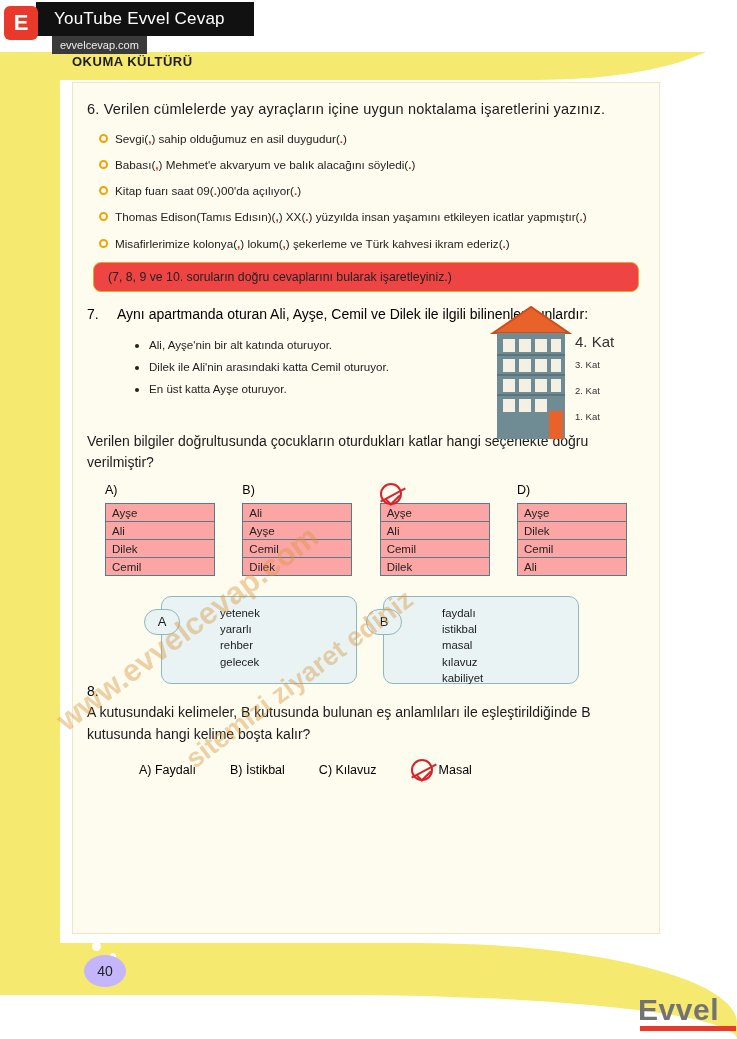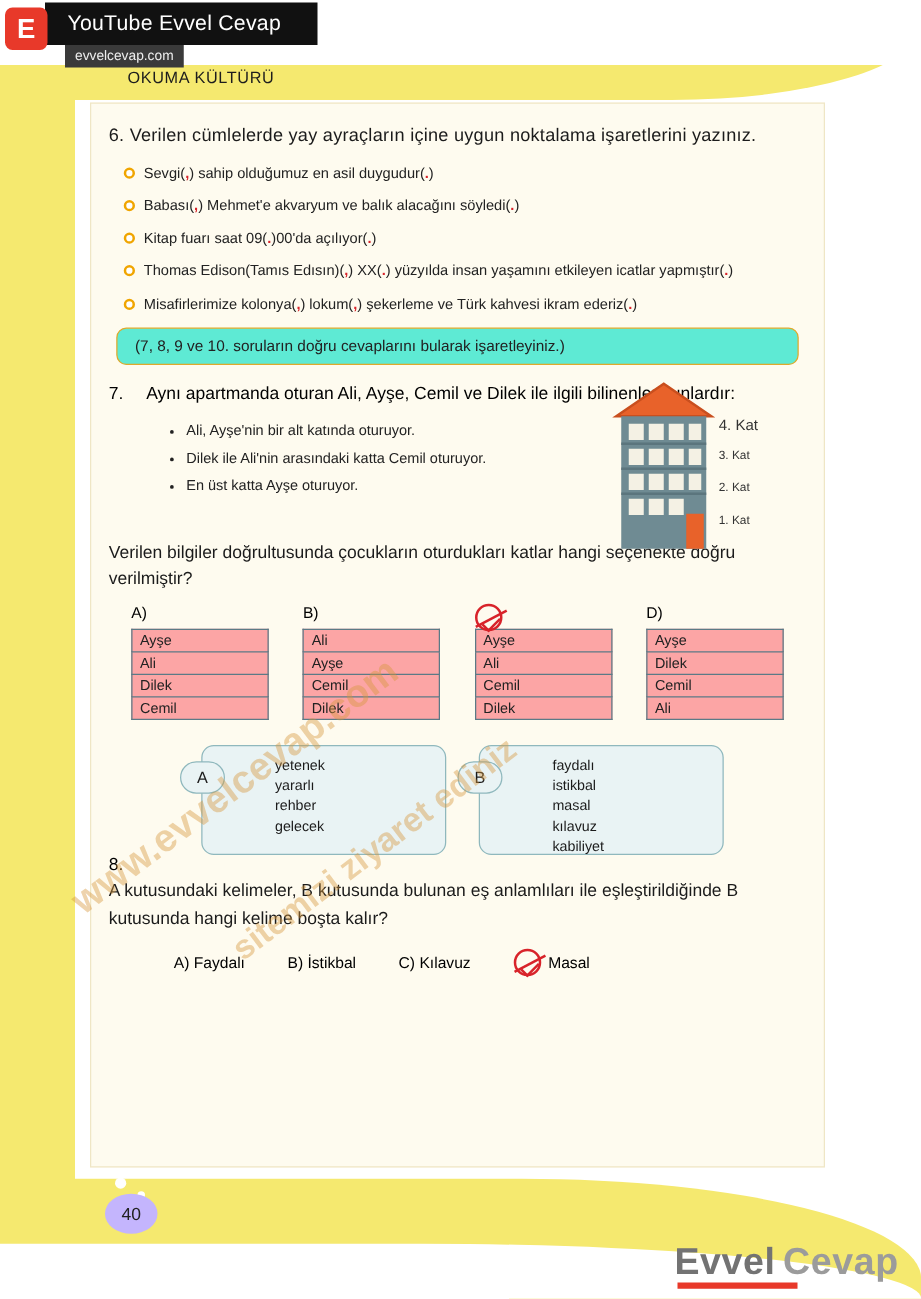--- a/index.html
+++ b/index.html
@@ -54,21 +54,21 @@
   }
   .brand-e {
     position:absolute; left:4px; top:6px; width:34px; height:34px;
     background:#e8392a; color:#fff; border-radius:6px;
     display:flex; align-items:center; justify-content:center;
     font-size:22px; font-weight:bold;
   }
 
   .chapter-title {
     position:absolute; left:72px; top:54px;
-    font-size:13px; font-weight:normal; color:#1d1d1d; letter-spacing:.5px;margin-left:30px;
+    font-size:13px; font-weight:bold; color:#1d1d1d; letter-spacing:.5px;
   }
 
   
   .content {
     position:absolute; left:72px; top:82px; width:588px; height:852px;
     background:#fefbef; border:1px solid #efe6c5;
   }
   .inner { position:relative; width:100%; height:100%; padding:16px 14px; }
 
   .q-head {
@@ -83,21 +83,21 @@
     font-size:11.7px; color:#222; margin-bottom:11px; line-height:1.3;
   }
   .ring {
     width:9px; height:9px; border:2px solid #f0a500; border-radius:50%;
     background:#fff; flex:none; margin-top:3px;
   }
   .red { color:#d8232a; font-weight:bold; }
 
   .note-box {
     margin:8px 6px 0 6px; border:1.5px solid #e0a92b; border-radius:8px;
-    padding:7px 14px; font-size:12.3px; color:#222; background:#5eead4;
+    padding:7px 14px; font-size:12.3px; color:#222; background:#ef4444;
   }
 
   .q7 { display:flex; margin-top:12px; font-size:14px; line-height:1.45; }
   .q7 .n { width:30px; flex:none; }
   .q7 .t { flex:1; }
 
   .facts { margin:14px 0 0 22px; font-size:11.6px; color:#222; }
   .facts li { margin-bottom:9px; }
 
   .build-wrap { position:absolute; right:18px; top:222px; width:170px; height:140px; }
@@ -259,21 +259,21 @@
               <rect x="80" y="74" width="10" height="13"></rect>
             <rect x="32" y="94" width="12" height="13"></rect>
               <rect x="48" y="94" width="12" height="13"></rect>
               <rect x="64" y="94" width="12" height="13"></rect>
           </g>
           <rect x="78" y="106" width="14" height="28" fill="#e8622a"></rect>
           <line x1="26" y1="50" x2="94" y2="50" stroke="#5b757d" stroke-width="2"></line>
           <line x1="26" y1="70" x2="94" y2="70" stroke="#5b757d" stroke-width="2"></line>
           <line x1="26" y1="90" x2="94" y2="90" stroke="#5b757d" stroke-width="2"></line>
         </svg>
-        <div style="position:absolute; left:104px; top:28px; font-size:12px; color:#333;">4. Kat</div>
+        <div style="position:absolute; left:104px; top:28px; font-size:15px; color:#333;">4. Kat</div>
         <div style="position:absolute; left:104px; top:54px; font-size:9.5px; color:#333;">3. Kat</div>
         <div style="position:absolute; left:104px; top:80px; font-size:9.5px; color:#333;">2. Kat</div>
         <div style="position:absolute; left:104px; top:106px; font-size:9.5px; color:#333;">1. Kat</div>
       </div>
 
       <div class="prompt" style="margin-top:36px;">Verilen bilgiler doğrultusunda çocukların oturdukları katlar hangi seçenekte doğru verilmiştir?</div>
 
       <div class="opts">
 
         <div class="opt">
@@ -406,17 +406,16 @@
     <div class="wm-text wm1">www.evvelcevap.com</div>
     <div class="wm-text wm2">sitemizi ziyaret ediniz</div>
   </div>
 
   <div class="dot-a"></div>
   <div class="dot-b"></div>
   <div class="pagenum">40</div>
 
   <div class="footer-logo">
     <span class="fl-red">Evvel</span>
-    <span class="fl-gray">Cevap</span>
     <span class="fl-bar"></span>
   </div>
 
 </div>
 
 </body></html>

